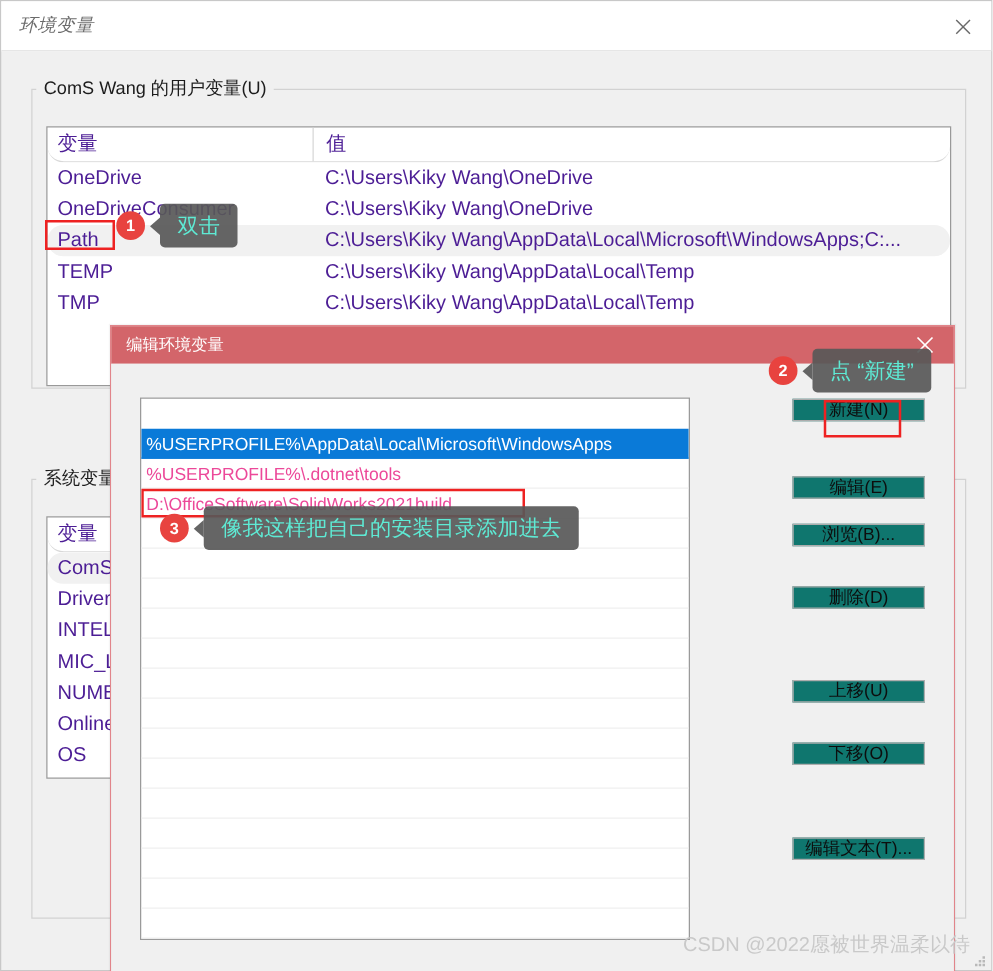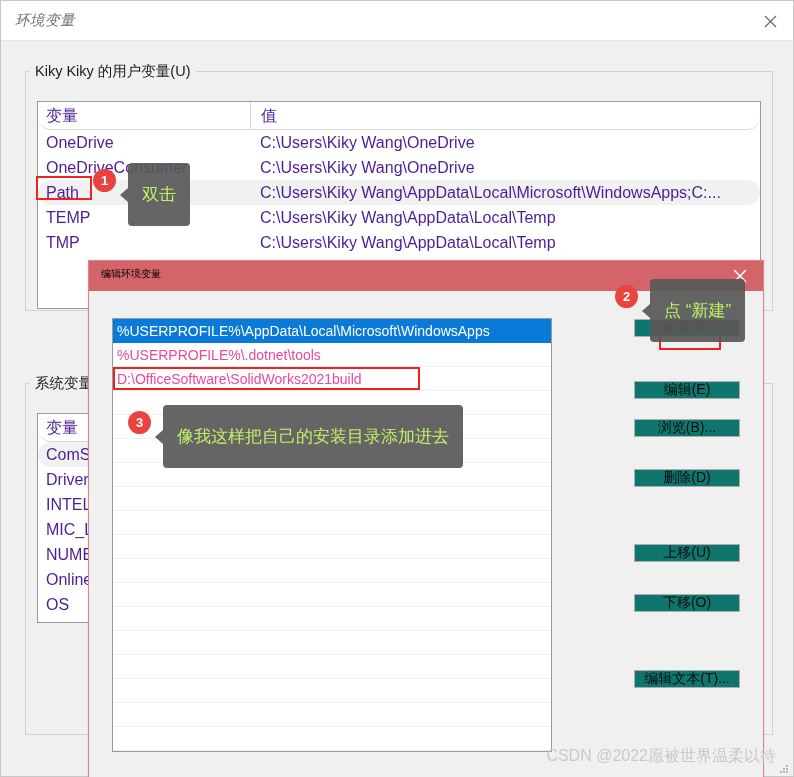--- a/index.html
+++ b/index.html
@@ -88,21 +88,21 @@
     border:1px solid #e1848a;
     box-shadow:0 0 0 1px rgba(0,0,0,.04);
     box-sizing:border-box;
   }
   #inner-titlebar{
     position:absolute;left:0;top:0;right:0;height:30px;
     background:#d3656a;
   }
   #inner-title{
     position:absolute;left:12px;top:6px;
-    font-size:10px;color:#000000;
+    font-size:13px;color:#ffffff;
   }
   #inner-close{
     position:absolute;right:8px;top:2px;width:30px;height:26px;
     display:flex;align-items:center;justify-content:center;
     font-size:17px;color:#ffffff;line-height:1;
   }
   #inner-body{
     position:absolute;left:0;top:30px;right:0;bottom:0;
     background:#f0f0f0;
   }
@@ -111,21 +111,21 @@
     background:#ffffff;border:1px solid #9a9a9a;
     box-sizing:border-box;overflow:hidden;
   }
   .prow{
     height:24px;line-height:24px;
     font-size:14px;color:#ec4899;
     padding-left:4px;white-space:nowrap;
     border-bottom:1px solid #efefef;
     box-sizing:border-box;
   }
-  .prow.selected{background:#0a7ad8;color:#ffffff;border-bottom:1px solid #0a7ad8;}
+  .prow.selected{background:#0a7ad8;color:#ffffff;border-bottom:1px solid #0a7ad8;margin-top:24px;}
   .prow.boxed{position:relative;}
   .prow.boxed .boxline{
     position:absolute;left:0px;top:0px;width:307px;height:23px;
     border:2px solid #ee2222;box-sizing:border-box;pointer-events:none;
   }
 
   
   .dbtn{
     position:absolute;left:545px;width:106px;height:18px;
     background:#0f766e;border:1px solid #adadad;
@@ -137,23 +137,23 @@
   
   .badge{
     position:absolute;width:23px;height:23px;border-radius:50%;
     background:#e8433f;color:#ffffff;font-size:13px;font-weight:bold;
     display:flex;align-items:center;justify-content:center;
     z-index:60;
   }
   .tip{
     position:absolute;z-index:55;
     background:rgba(88,88,88,.92);
-    color:#bef264;border-radius:4px;
+    color:#5eead4;border-radius:4px;
     font-size:17px;
-    padding:20px 14px;
+    padding:6px 14px;
     white-space:nowrap;
   }
   .tip:before{
     content:"";position:absolute;left:-8px;top:50%;
     margin-top:-7px;width:0;height:0;
     border-top:7px solid transparent;border-bottom:7px solid transparent;
     border-right:8px solid rgba(88,88,88,.92);
   }
 
   .redbox{position:absolute;border:2px solid #ee2222;box-sizing:border-box;z-index:50;pointer-events:none;}
@@ -176,21 +176,21 @@
     <div id="outer-title">环境变量</div>
     <div id="outer-close">
       <svg width="13" height="13" viewBox="0 0 13 13" aria-hidden="true">
         <line x1="1" y1="1" x2="12" y2="12" stroke="#6a6a6a" stroke-width="1.2"></line>
         <line x1="12" y1="1" x2="1" y2="12" stroke="#6a6a6a" stroke-width="1.2"></line>
       </svg>
     </div>
   </div>
 
   <div id="user-group"></div>
-  <div id="user-group-label">Kiky Kiky 的用户变量(U)</div>
+  <div id="user-group-label">ComS Wang 的用户变量(U)</div>
 
   <div id="user-list">
     <div class="vrow header">
       <div class="vcol-name">变量</div>
       <div class="vcol-val">值</div>
     </div>
     <div class="vrow">
       <div class="vcol-name">OneDrive</div>
       <div class="vcol-val">C:\Users\Kiky Wang\OneDrive</div>
     </div>

